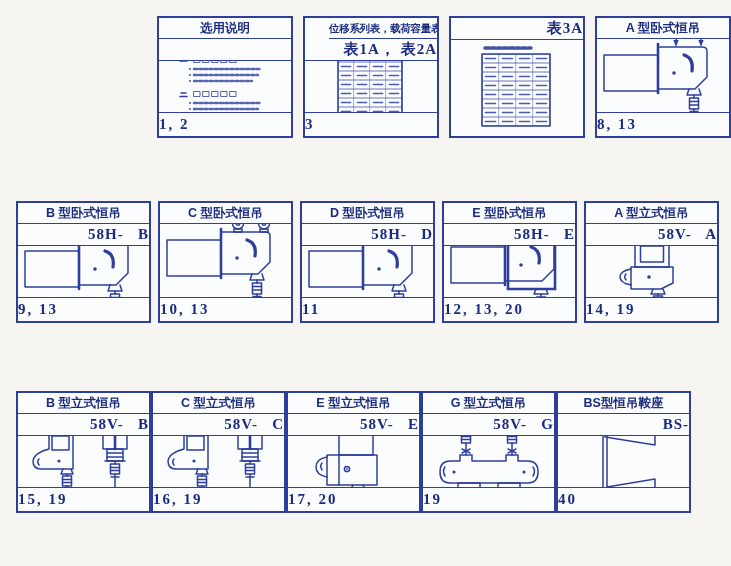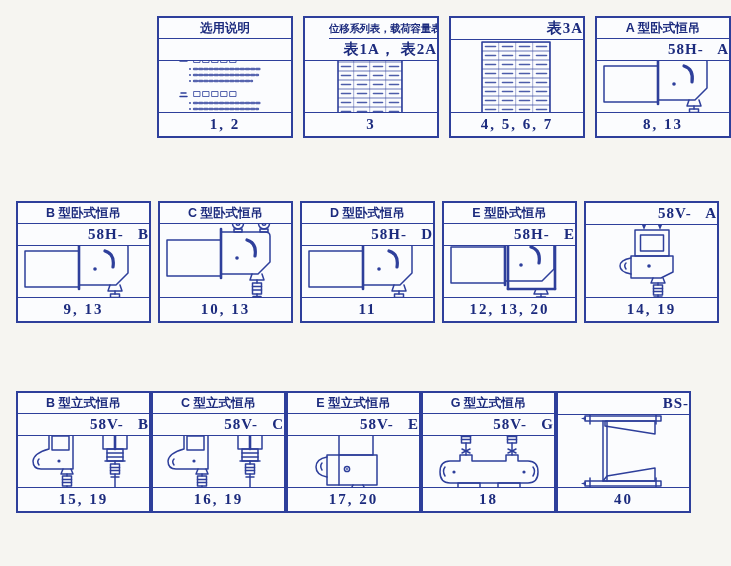--- a/index.html
+++ b/index.html
@@ -40,21 +40,21 @@
     height:22px;line-height:21px;
     border-bottom:1.5px solid var(--ink);
     text-align:right;font-weight:bold;font-size:15px;
     font-family:"Liberation Serif",serif;
     white-space:pre;letter-spacing:1px;
   }
   .cell-art{flex:1;display:flex;align-items:center;justify-content:center;overflow:hidden;}
   .cell-pages{
     height:24px;line-height:22px;
     border-top:1.5px solid var(--ink);
-    text-align:center;font-weight:bold;font-size:15px;
+    font-weight:bold;font-size:15px;
     font-family:"Liberation Serif",serif;letter-spacing:2px;
   }
   .cell-art svg{stroke:var(--ink);fill:none;stroke-width:1.5;stroke-linecap:round;stroke-linejoin:round;}
   .cell-art svg .f{fill:var(--ink);stroke:none;}
   .cell-art svg .hv{stroke-width:2.6;}
   .cell-art svg .nd{stroke-width:3.2;}
   .cell-art svg .dt{stroke-width:2.4;opacity:.8;}
   .cell-art svg .cap{stroke-width:3.6;opacity:.9;}
   .cell-art svg .thin{stroke-width:.8;}
 </style>
@@ -127,26 +127,24 @@
         <defs>
           <pattern id="hpat-b" x="30" y="13" width="17" height="9" patternUnits="userSpaceOnUse">
             <rect x="0" y="0" width="17" height="9" fill="none" stroke="#2e3f9b" stroke-width="0.7"></rect>
             <line x1="3.5" y1="4.5" x2="13.5" y2="4.5" stroke="#2e3f9b" stroke-width="1.6" opacity="0.85"></line>
           </pattern>
         </defs>
         <line x1="33" y1="7" x2="79" y2="7" class="cap" stroke-dasharray="4 2.2"></line>
         <rect x="30" y="13" width="68" height="72" fill="url(#hpat-b)" stroke-width="1.6"></rect>
       </svg>
     </div>
-    <div class="cell-pages">4, 5, 6, 7</div>
   </div>
 
   <div class="cell">
     <div class="cell-title">A 型卧式恒吊</div>
-    <div class="cell-code">58H-   A</div>
     <div class="cell-art">
       <svg width="130" height="94" viewBox="0 0 130 94">
         <line x1="74" y1="1.5" x2="82" y2="1.5"></line>
           <line x1="78" y1="1.5" x2="78" y2="12"></line>
         <polygon class="f" points="75.4,11 80.6,11 78,18"></polygon>
         <line x1="99" y1="1.5" x2="107" y2="1.5"></line>
           <line x1="103" y1="1.5" x2="103" y2="12"></line>
         <polygon class="f" points="100.4,11 105.6,11 103,18"></polygon>
         <rect x="6" y="26" width="54" height="36"></rect>
         <path d="M60,18 H104 Q109,18 109,22 V48 L97,60 H60 Z"></path>
@@ -277,20 +275,21 @@
           <line x1="91.5" y1="78.5" x2="100.5" y2="78.5"></line>
         <line x1="96" y1="82" x2="96" y2="92"></line>
           <line x1="92" y1="84" x2="100" y2="84"></line>
         <polygon class="f" points="93.4,87 98.6,87 96,93.5"></polygon>
       </svg>
     </div>
     <div class="cell-pages">12, 13, 20</div>
   </div>
 
   <div class="cell">
+    <div class="cell-title">A 型立式恒吊</div>
     <div class="cell-code">58V-   A</div>
     <div class="cell-art">
       <svg width="130" height="94" viewBox="0 0 130 94">
         <line x1="53" y1="1.5" x2="61" y2="1.5"></line>
           <line x1="57" y1="1.5" x2="57" y2="10"></line>
         <polygon class="f" points="54.6,10 59.4,10 57,16"></polygon>
         <line x1="69" y1="1.5" x2="77" y2="1.5"></line>
           <line x1="73" y1="1.5" x2="73" y2="10"></line>
         <polygon class="f" points="70.6,10 75.4,10 73,16"></polygon>
         <rect x="48" y="16" width="34" height="26"></rect>
@@ -449,24 +448,25 @@
           <line x1="84" y1="38" x2="92" y2="34"></line>
         <path d="M26,46 H36 V40 H48 V46 H82 V40 H94 V46 H104 Q114,46 114,57 Q114,68 104,68 H26 Q16,68 16,57 Q16,46 26,46 Z"></path>
         <path d="M21,52 q-3,4 0,9"></path>
           <path d="M109,52 q3,4 0,9"></path>
         <circle cx="30" cy="57" r="1.6" class="f"></circle>
           <circle cx="100" cy="57" r="1.6" class="f"></circle>
         <rect x="34" y="68" width="22" height="24"></rect>
         <rect x="74" y="68" width="22" height="24"></rect>
       </svg>
     </div>
-    <div class="cell-pages">18</div>
-  </div>
-
-  <div class="cell">
+    <div class="cell-pages">19</div>
+  </div>
+
+  <div class="cell">
+    <div class="cell-title">BS型恒吊鞍座</div>
     <div class="cell-code">BS-</div>
     <div class="cell-art">
       <svg width="130" height="94" viewBox="0 0 130 94">
         <rect x="26" y="12" width="76" height="5"></rect>
         <line x1="31" y1="9" x2="31" y2="20"></line>
           <line x1="97" y1="9" x2="97" y2="20"></line>
         <polygon class="f" points="22,14.5 27,12.8 27,16.2"></polygon>
         <path d="M46,17 L96,17 L96,30 L46,22 Z"></path>
         <line x1="44" y1="17" x2="44" y2="77"></line>
           <line x1="48" y1="17" x2="48" y2="77"></line>

